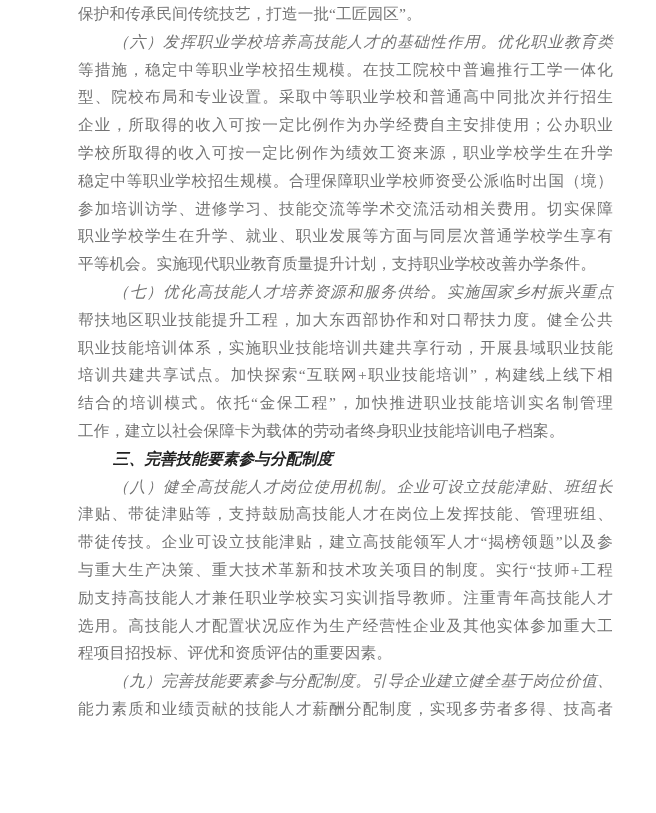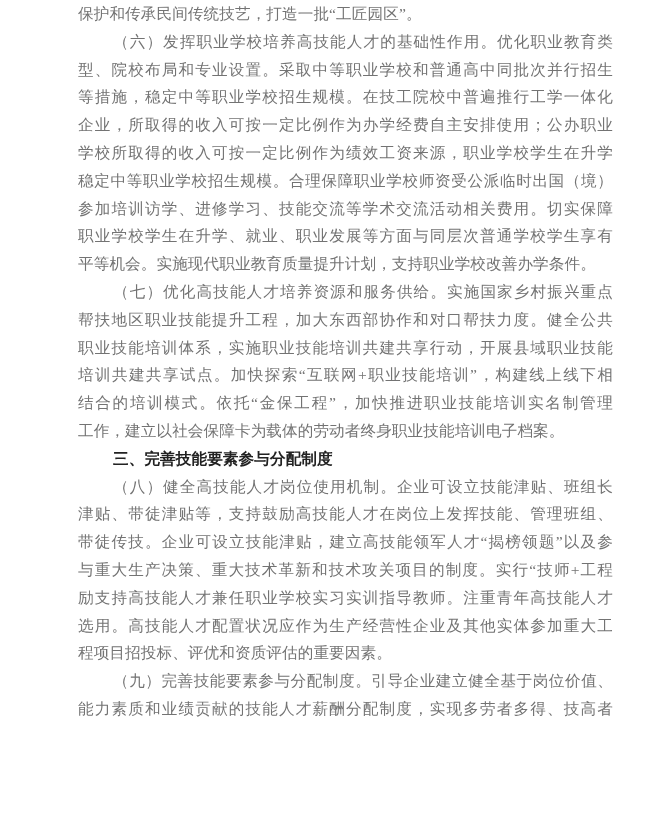--- a/index.html
+++ b/index.html
@@ -27,34 +27,35 @@
     color: #737373;
     white-space: normal;
     text-align: justify;
     letter-spacing: 0.1px;
   }
   .line.fill {
     text-align-last: justify;
   }
   .line.indent {
     text-indent: 35px;
+    font-style: italic;
   }
   .line.bold {
     font-weight: bold;
     color: #222222;
   }
 </style>
 </head>
 <body>
 
 <div class="doc">
     <div class="line">保护和传承民间传统技艺，打造一批“工匠园区”。</div>
     <div class="line indent fill">（六）发挥职业学校培养高技能人才的基础性作用。优化职业教育类</div>
+    <div class="line fill">等措施，稳定中等职业学校招生规模。在技工院校中普遍推行工学一体化</div>
     <div class="line fill">型、院校布局和专业设置。采取中等职业学校和普通高中同批次并行招生</div>
-    <div class="line fill">等措施，稳定中等职业学校招生规模。在技工院校中普遍推行工学一体化</div>
     <div class="line fill">企业，所取得的收入可按一定比例作为办学经费自主安排使用；公办职业</div>
     <div class="line fill">学校所取得的收入可按一定比例作为绩效工资来源，职业学校学生在升学</div>
     <div class="line fill">稳定中等职业学校招生规模。合理保障职业学校师资受公派临时出国（境）</div>
     <div class="line fill">参加培训访学、进修学习、技能交流等学术交流活动相关费用。切实保障</div>
     <div class="line fill">职业学校学生在升学、就业、职业发展等方面与同层次普通学校学生享有</div>
     <div class="line">平等机会。实施现代职业教育质量提升计划，支持职业学校改善办学条件。</div>
     <div class="line indent fill">（七）优化高技能人才培养资源和服务供给。实施国家乡村振兴重点</div>
     <div class="line fill">帮扶地区职业技能提升工程，加大东西部协作和对口帮扶力度。健全公共</div>
     <div class="line fill">职业技能培训体系，实施职业技能培训共建共享行动，开展县域职业技能</div>
     <div class="line fill">培训共建共享试点。加快探索“互联网+职业技能培训”，构建线上线下相</div>

